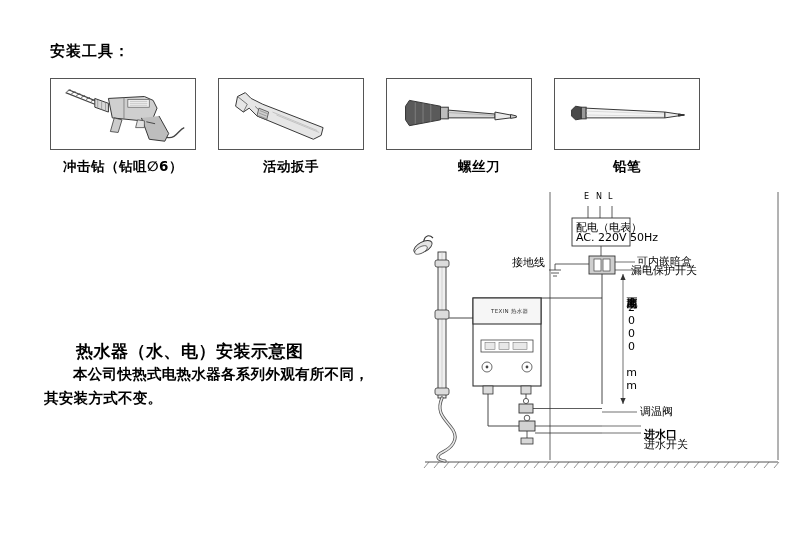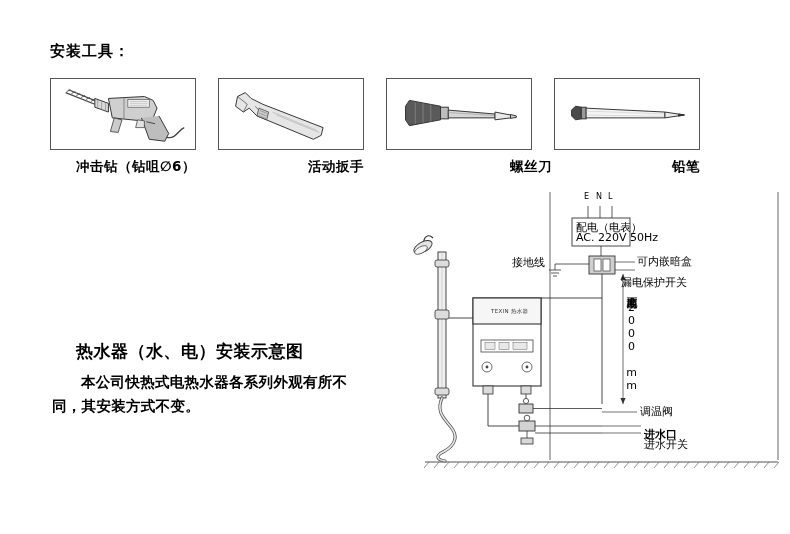--- a/index.html
+++ b/index.html
@@ -40,21 +40,21 @@
   }
   .tool-box.b1 { left: 50px; }
   .tool-box.b2 { left: 218px; }
   .tool-box.b3 { left: 386px; }
   .tool-box.b4 { left: 554px; }
 
   .tool-label {
     position: absolute;
     top: 158px;
     width: 146px;
-    text-align: right;
+    text-align: center;
     font-size: 13.5px;
     font-weight: 700;
     letter-spacing: 0.5px;
   }
   .tool-label.b1 { left: 50px; }
   .tool-label.b2 { left: 218px; }
   .tool-label.b3 { left: 406px; }
   .tool-label.b4 { left: 554px; }
 
   .tool-svg { display: block; width: 100%; height: 100%; }
@@ -70,21 +70,21 @@
   }
   .desc-body {
     position: absolute;
     left: 44px; top: 362px;
     width: 330px;
     font-size: 14.5px;
     font-weight: 700;
     line-height: 24px;
     letter-spacing: 0.3px;
   }
-  .desc-body p { margin: 8px; }
+  .desc-body p { margin: 0; }
   .indent { text-indent: 2em; }
 
   
   .diagram {
     position: absolute;
     left: 395px; top: 190px;
     width: 395px; height: 300px;
   }
   .diagram svg { display: block; }
 
@@ -300,21 +300,21 @@
     <div class="dlabel enl" style="left:189px; top:2px;">E</div>
     <div class="dlabel enl" style="left:201px; top:2px;">N</div>
     <div class="dlabel enl" style="left:213px; top:2px;">L</div>
 
     <div class="dlabel" style="left:181px; top:33px;">配电（电表）</div>
     <div class="dlabel" style="left:181px; top:43px;">AC. 220V 50Hz</div>
 
     <div class="dlabel" style="left:117px; top:68px;">接地线</div>
 
     <div class="dlabel" style="left:242px; top:67px;">可内嵌暗盒</div>
-    <div class="dlabel" style="left:226px; top:76px;margin-top:12px;">漏电保护开关</div>
+    <div class="dlabel" style="left:236px; top:76px;">漏电保护开关</div>
 
     <div class="dlabel vert" style="left:232px; top:98px; height:104px;">离地面高度 2000 mm</div>
 
     <div class="brandmark" style="left:96px; top:118px;">TEXIN 热水器</div>
 
     <div class="dlabel" style="left:245px; top:217px;">调温阀</div>
     <div class="dlabel" style="left:249px; top:231px;margin-top:19px;">进水开关</div>
     <div class="dlabel" style="left:249px; top:240px;font-weight:bold;">进水口</div>
   </div>
 

